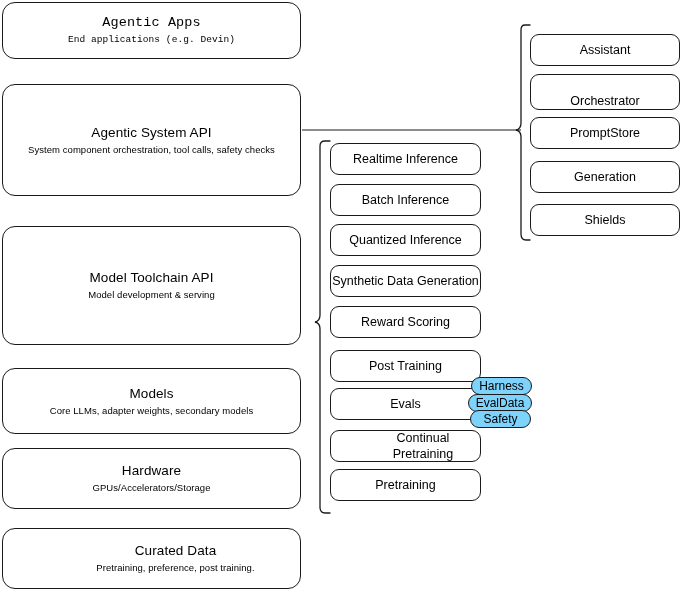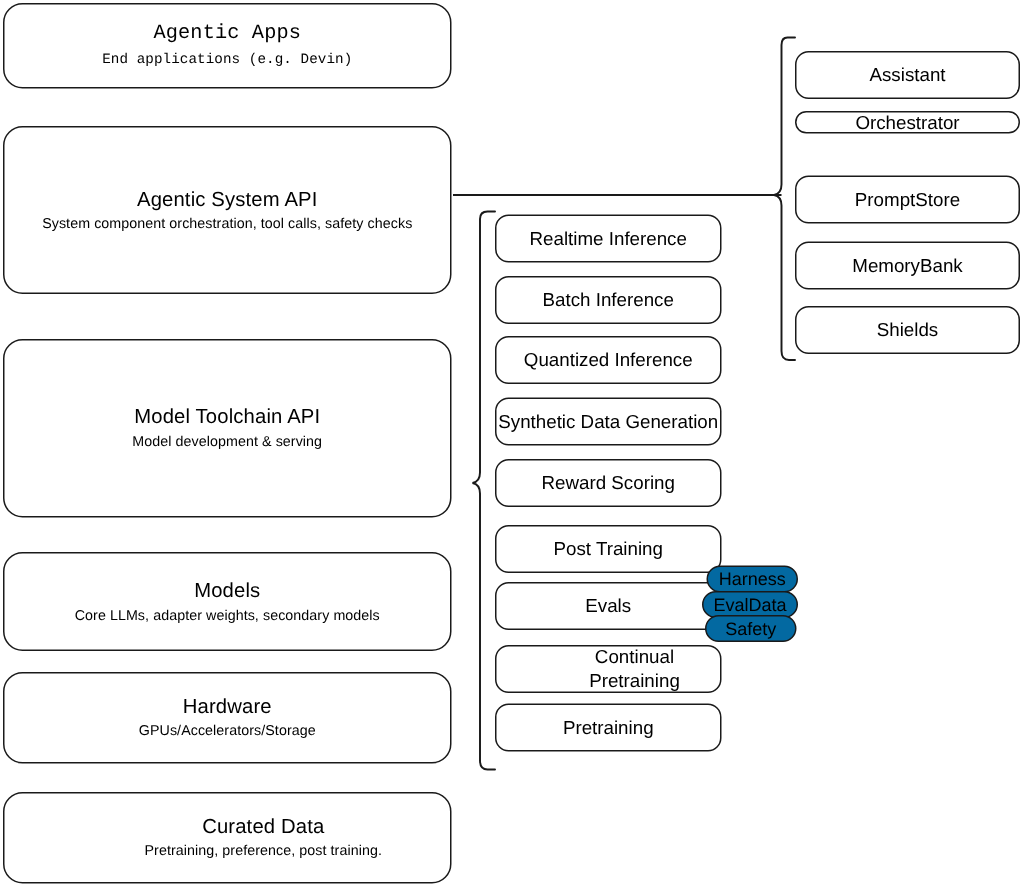--- a/index.html
+++ b/index.html
@@ -49,21 +49,21 @@
   }
   .chip {
     border-radius: 9px;
     font-size: 12.5px;
     line-height: 16px;
   }
   .pill {
     position: absolute;
     box-sizing: border-box;
     border: 1.3px solid #1a1a1a;
-    background: #0369a1;
+    background: #7dd3fc;
     border-radius: 40px;
     display: flex;
     align-items: center;
     justify-content: center;
     font-size: 12px;
     line-height: 14px;
     z-index: 5;
   }
   .connector {
     position: absolute;
@@ -154,26 +154,26 @@
   <div class="pill" style="left:468px; top:394px; width:64px; height:18px;justify-content:center;">
     <span>EvalData</span>
   </div>
   <div class="pill" style="left:470px; top:410px; width:61px; height:18px;">
     <span>Safety</span>
   </div>
 
   <div class="box chip" style="left:530px; top:34px; width:150px; height:32px;">
     <span>Assistant</span>
   </div>
-  <div class="box chip" style="left:530px; top:74px; width:150px; height:15px;">
+  <div class="box chip" style="left:530px; top:74px; width:150px; height:36px;justify-content:flex-end;">
     <span>Orchestrator</span>
   </div>
   <div class="box chip" style="left:530px; top:117px; width:150px; height:32px;">
     <span>PromptStore</span>
   </div>
   <div class="box chip" style="left:530px; top:161px; width:150px; height:32px;">
-    <span>MemoryBank</span>
+    <span>Generation</span>
   </div>
   <div class="box chip" style="left:530px; top:204px; width:150px; height:32px;">
     <span>Shields</span>
   </div>
 
 </div>
 
 </body></html>

